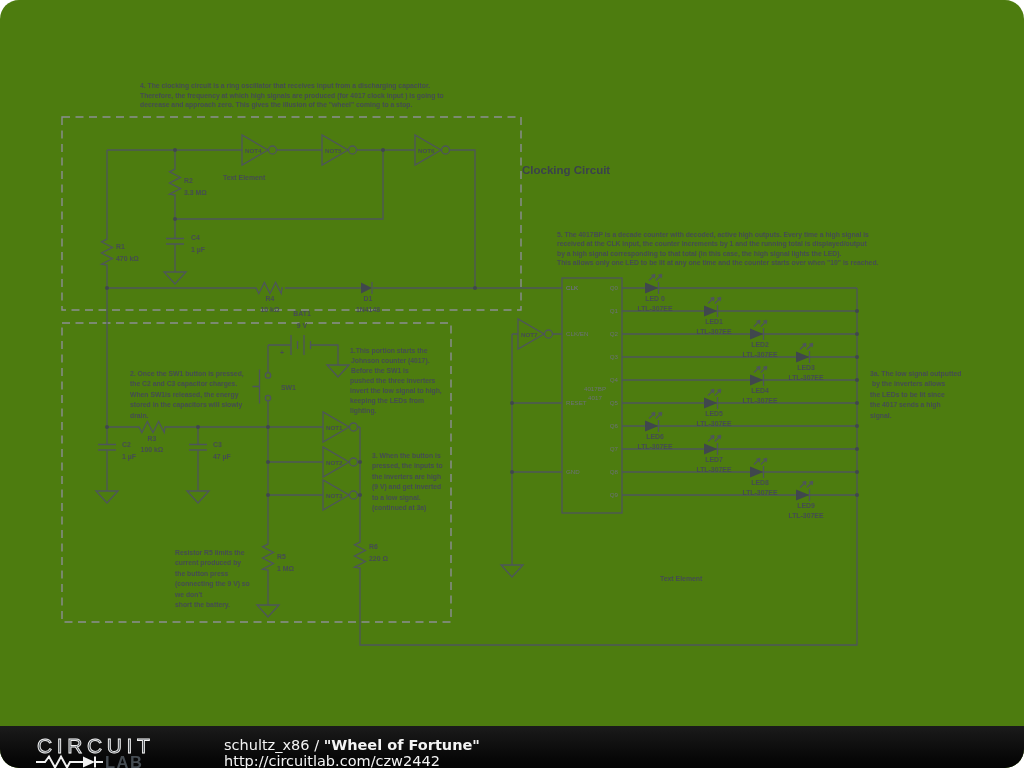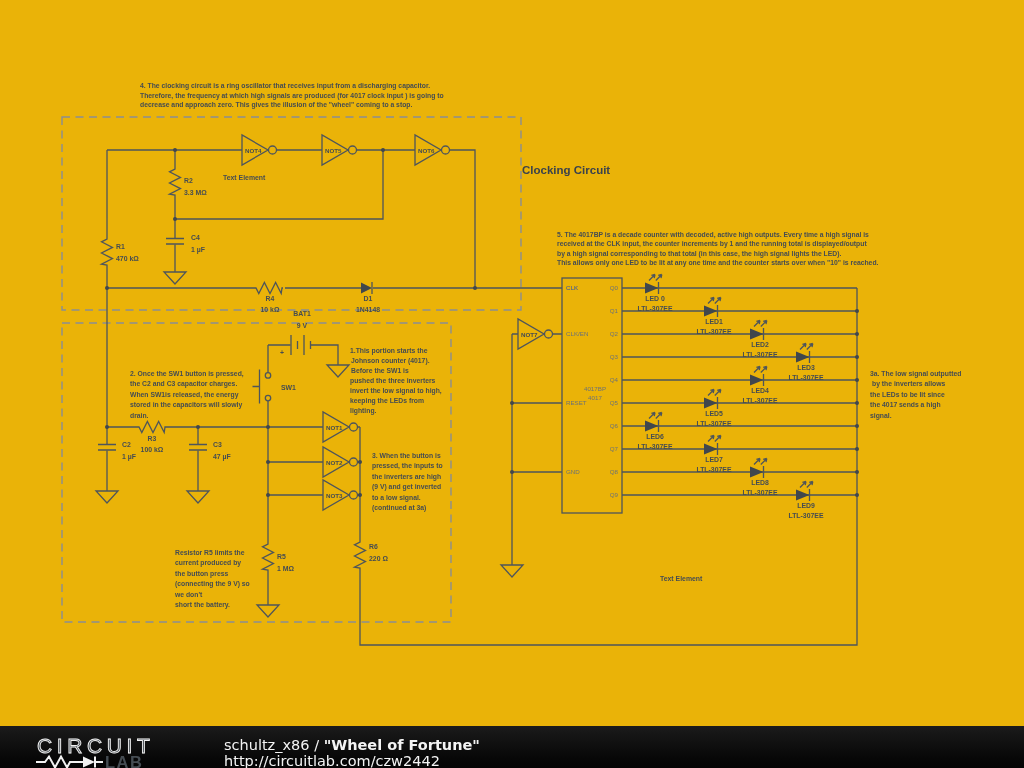--- a/index.html
+++ b/index.html
@@ -1,17 +1,17 @@
 <!DOCTYPE html>
 <html><head>
 <meta charset="utf-8">
 <style>
   html,body{margin:0;padding:0;background:#fff;}
-  .stage{position:relative;width:1024px;height:768px;background:#eab308;overflow:hidden;
-         font-family:"Liberation Sans",sans-serif;}
+  .stage{position:relative;width:1024px;height:768px;background:#4d7c0f;overflow:hidden;
+         font-family:"Liberation Sans",sans-serif;border-radius:19px;}
   svg{display:block;}
   svg text{font-family:"Liberation Sans",sans-serif;fill:#454c52;}
   .w{stroke:#4e555b;stroke-width:1.3;fill:none;}
   .dash{stroke:#8a8e92;stroke-width:1.4;fill:none;stroke-dasharray:8 5.5;}
   .fillp{fill:#40474d;stroke:none;}
   .dot{fill:#40474d;stroke:none;}
   .comp{stroke:#4e555b;stroke-width:1.3;fill:none;}
   .lbl{font-size:6.9px;font-weight:600;}
   .mid{text-anchor:middle;}
   .endt{text-anchor:end;}

